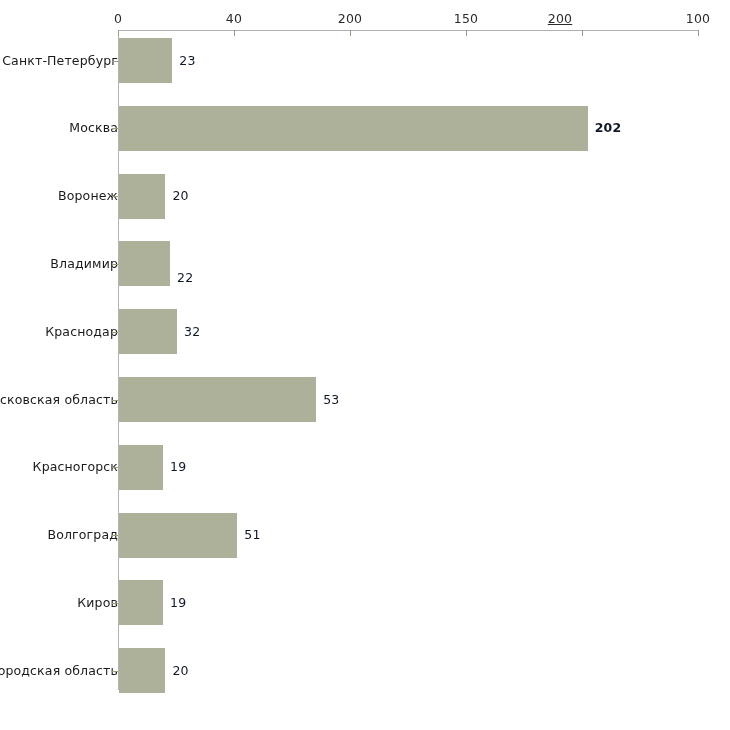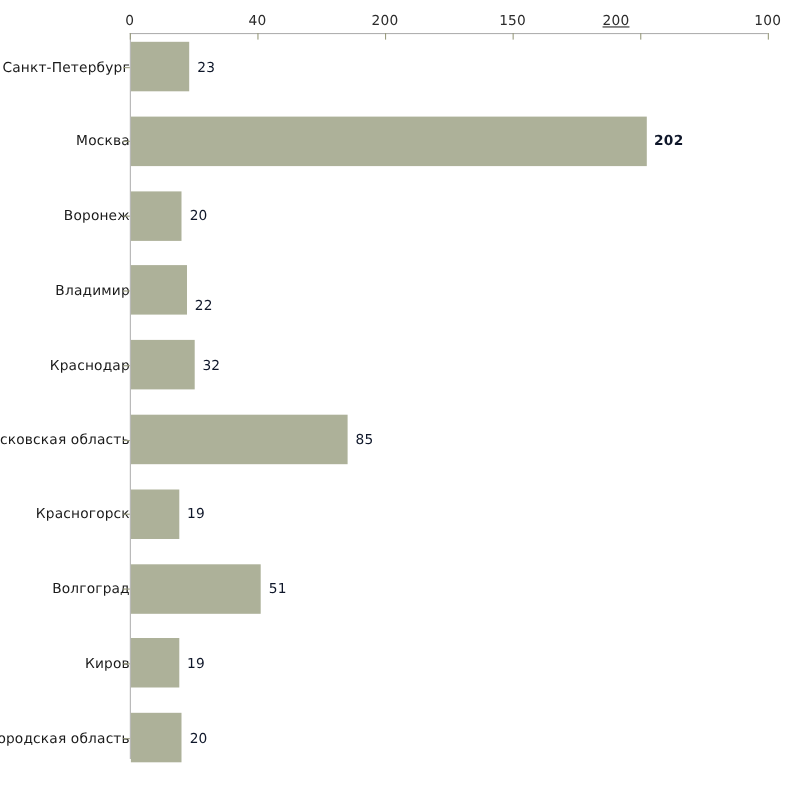--- a/index.html
+++ b/index.html
@@ -151,21 +151,21 @@
         <div class="bar-row" style="top: 0px;">
           <div class="cat-label" style="top: 323.7px;">Краснодар</div>
           <div class="cat-tick" style="top: 331.7px;"></div>
           <div class="bar" title="Краснодар: 25" style="top: 309.2px; width: 58px; height: 45px; background: rgb(173, 177, 153);"></div>
           <div class="bar-value" style="left: 184px; top: 323.7px;">32</div>
         </div>
         <div class="bar-row" style="top: 0px;">
           <div class="cat-label" style="top: 391.5px;">Московская область</div>
           <div class="cat-tick" style="top: 399.5px;"></div>
           <div class="bar" title="Московская область: 85" style="top: 377px; width: 197.2px; height: 45px; background: rgb(173, 177, 153);"></div>
-          <div class="bar-value" style="left: 323.2px; top: 391.5px;">85</div>
+          <div class="bar-value" style="left: 323.2px; top: 391.5px;">53</div>
         </div>
         <div class="bar-row" style="top: 0px;">
           <div class="cat-label" style="top: 459.3px;">Красногорск</div>
           <div class="cat-tick" style="top: 467.3px;"></div>
           <div class="bar" title="Красногорск: 19" style="top: 444.8px; width: 44.08px; height: 45px; background: rgb(173, 177, 153);"></div>
           <div class="bar-value" style="left: 170.08px; top: 459.3px;">19</div>
         </div>
         <div class="bar-row" style="top: 0px;">
           <div class="cat-label" style="top: 527.1px;">Волгоград</div>
           <div class="cat-tick" style="top: 535.1px;"></div>

